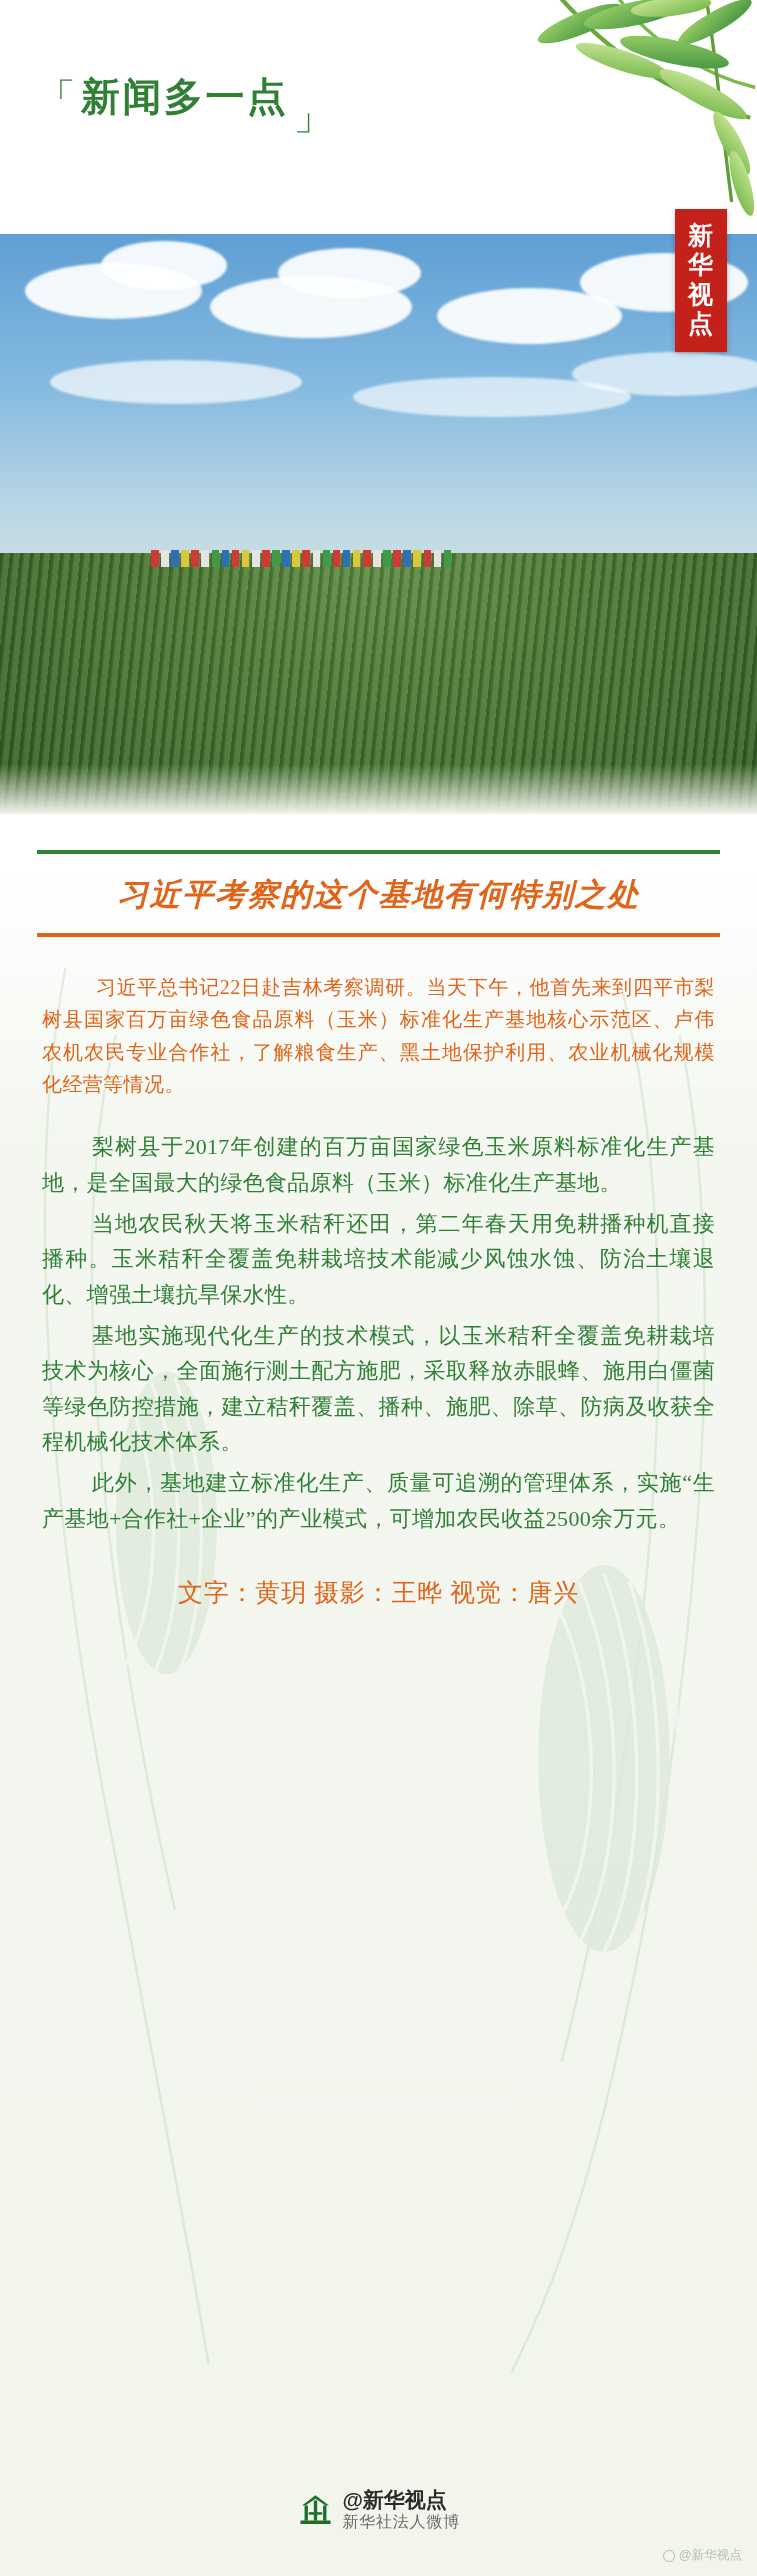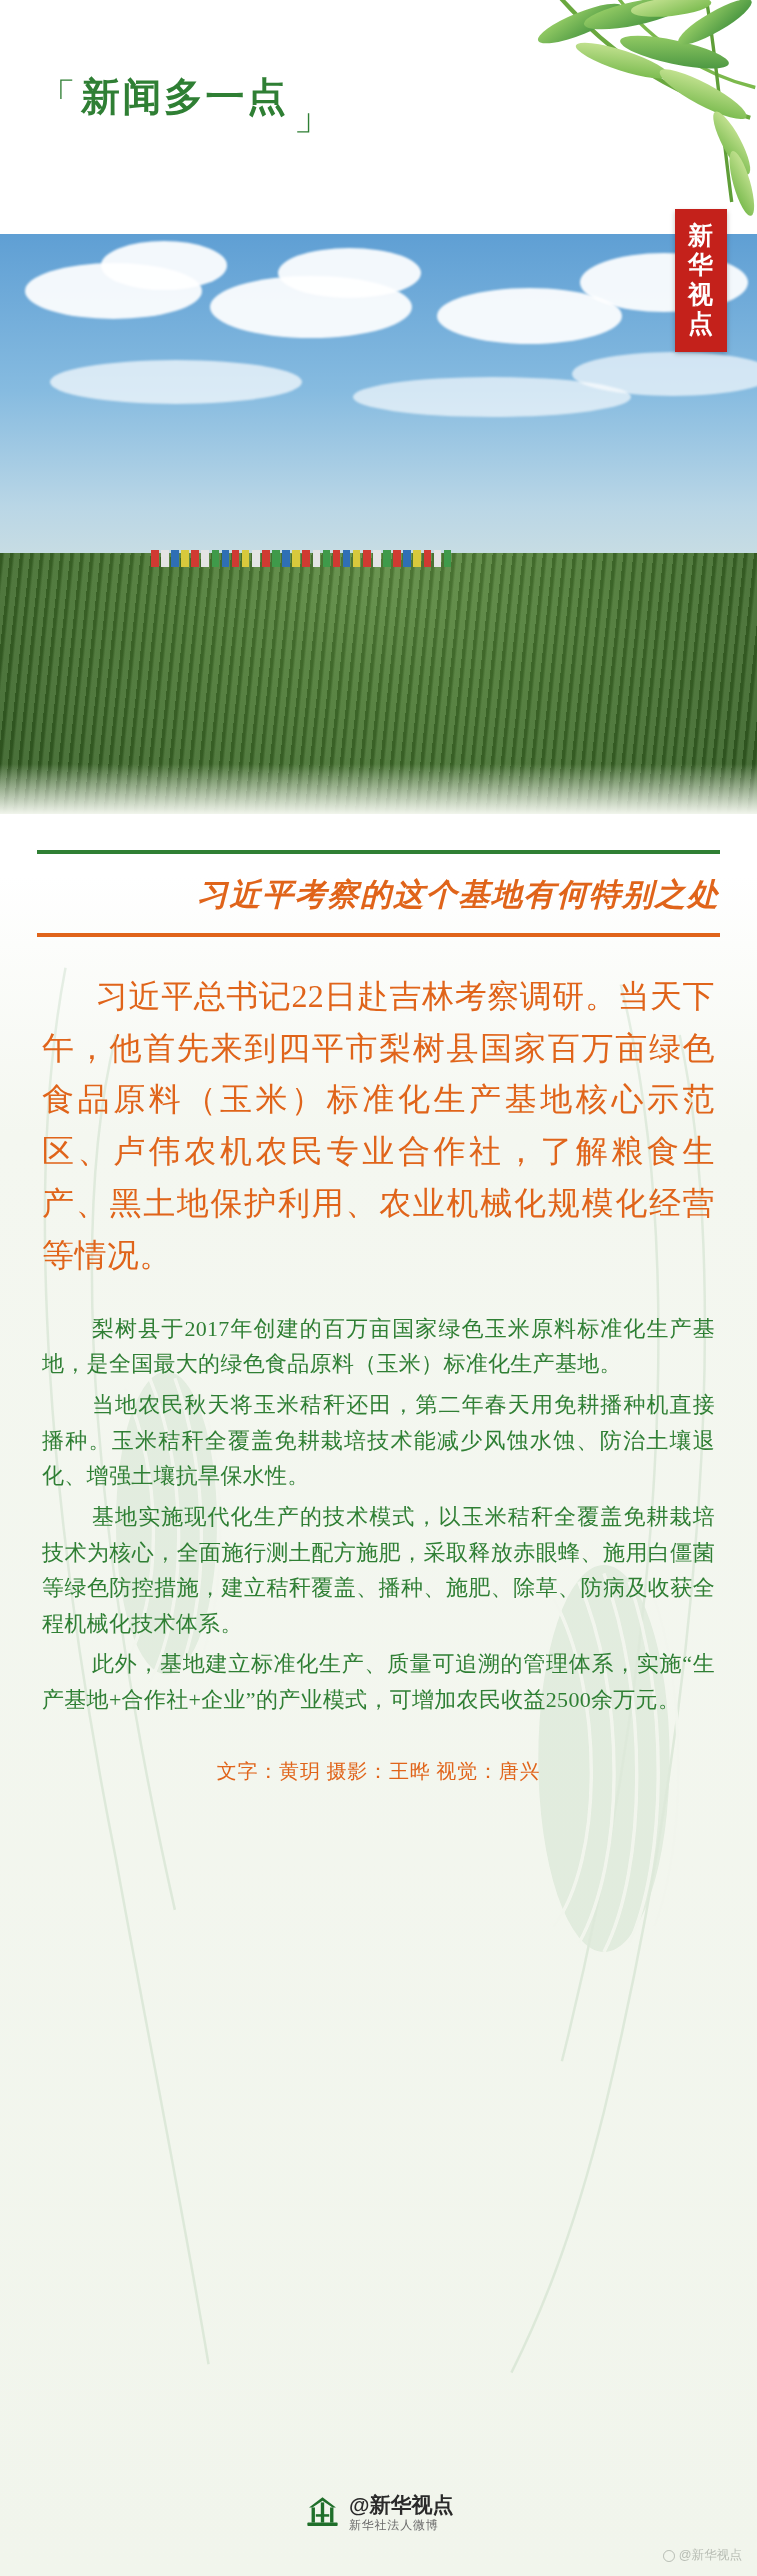--- a/index.html
+++ b/index.html
@@ -191,41 +191,41 @@
   }
   .rule {
     width: 683px;
     height: 4.2px;
     margin: 0 auto;
     background: #2f7f34;
   }
   .subtitle {
     width: 683px;
     margin: 22px auto 18.5px auto;
-    text-align: right;
+    text-align: center;
     font-size: 31px;
     font-weight: bold;
     color: #e0641a;
     letter-spacing: 1.7px;
     line-height: 1.25;
     font-family: "Liberation Serif", serif;
     font-style: italic;
   }
   .rule2 {
     width: 683px;
     height: 3.4px;
     margin: 0 auto 34px auto;
     background: #e0641a;
   }
 
   .lead {
     width: 673px;
     margin: 0 auto;
     color: #e0641a;
-    font-size: 32px;
+    font-size: 20px;
     line-height: 1.62;
     text-align: justify;
     text-indent: 54px;
     letter-spacing: 0.4px;
   }
 
   .body-text {
     width: 673px;
     margin: 29px auto 0 auto;
   }
@@ -237,21 +237,21 @@
     text-align: justify;
     text-indent: 50px;
     letter-spacing: 0.3px;
   }
 
   .credits {
     width: 673px;
     margin: 40px auto 8px auto;
     text-align: center;
     color: #e0641a;
-    font-size: 20px;
+    font-size: 25px;
     letter-spacing: 0.8px;
   }
 
   
   .footer {
     position: absolute;
     bottom: 44px;
     left: 0;
     width: 757px;
     display: flex;
@@ -265,21 +265,21 @@
     position: relative;
   }
   .footer-texts { line-height: 1.18; }
   .footer-main {
     font-size: 21px;
     font-weight: bold;
     color: #2a2a2a;
     font-family: "Liberation Sans", sans-serif;
   }
   .footer-sub {
-    font-size: 12px;
+    font-size: 16px;
     color: #6a6a6a;
     letter-spacing: 0.8px;
     font-family: "Liberation Sans", sans-serif;
   }
 
   
   .weibo-wm {
     position: absolute;
     right: 15px;
     bottom: 11.8px;

